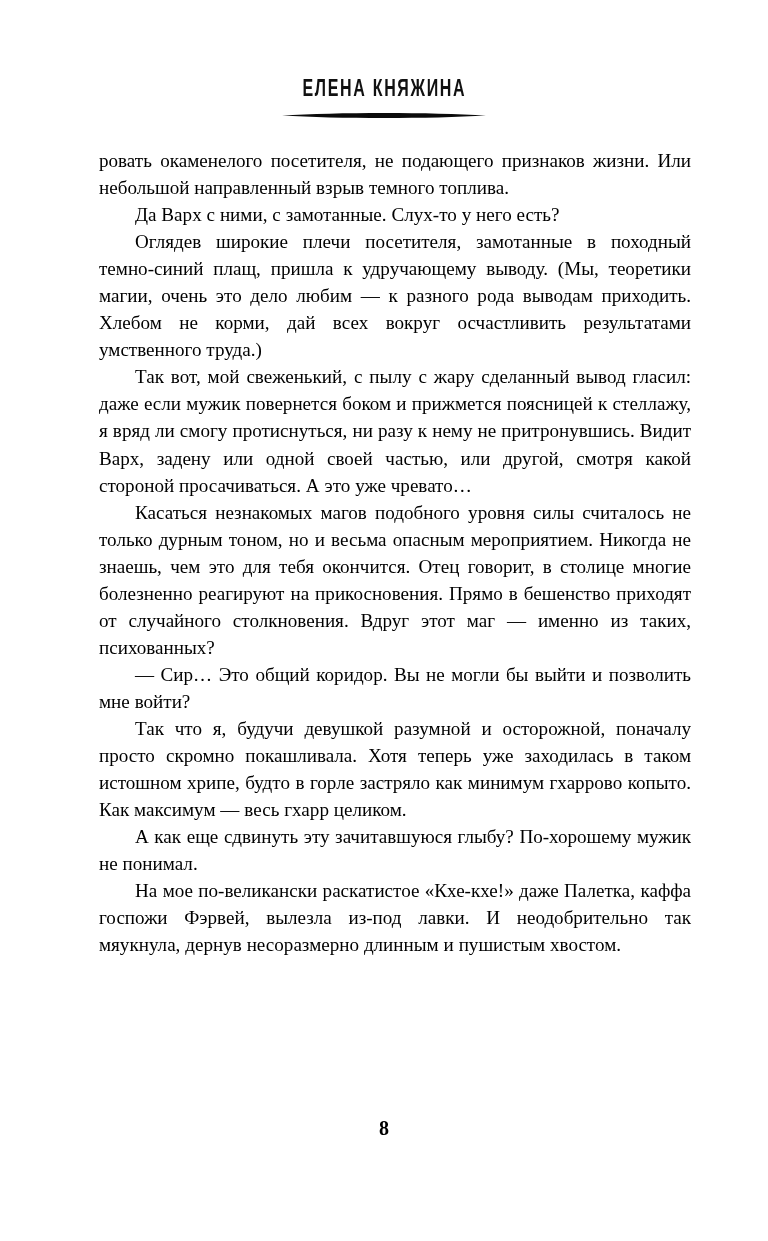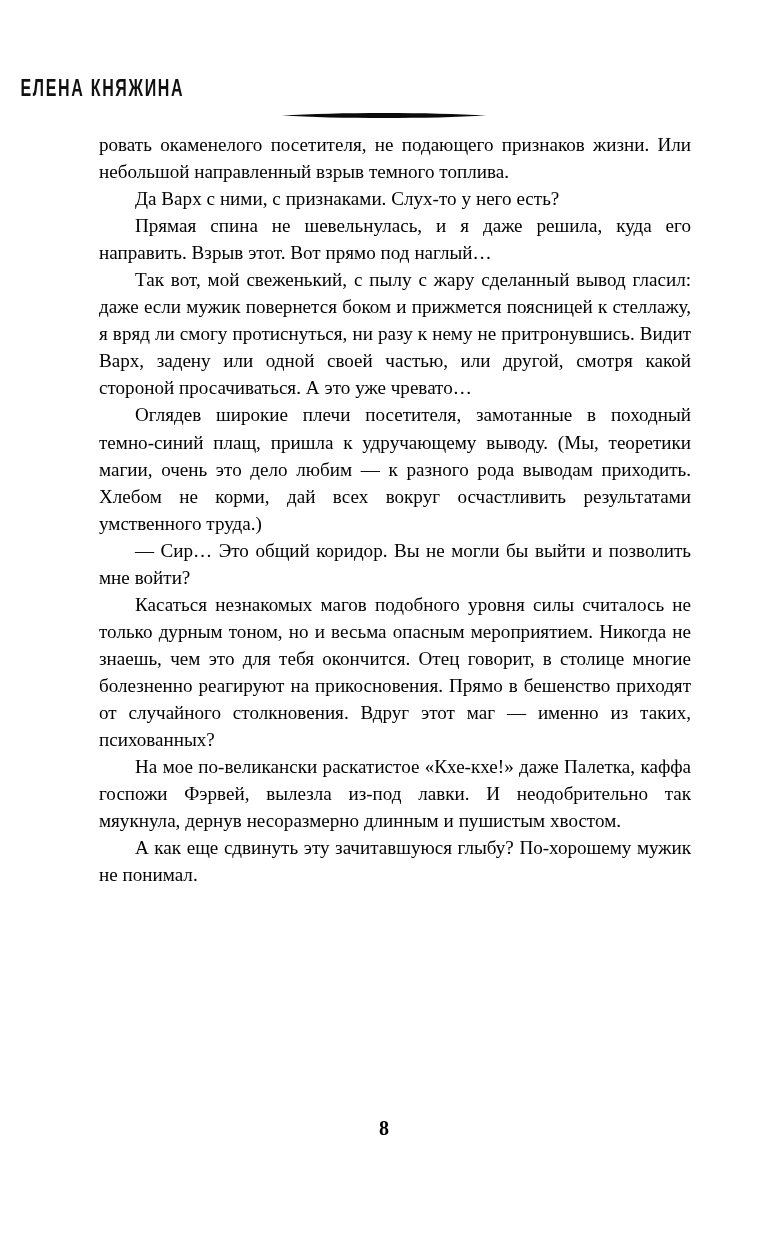--- a/index.html
+++ b/index.html
@@ -25,20 +25,21 @@
     height: 1241px;
     background: #ffffff;
   }
 
   
   .running-head {
     position: absolute;
     top: 76px;
     left: 0;
     width: 768px;
+    text-align: center;
   }
   .running-head-title {
     display: inline-block;
     font-family: "Liberation Sans", "DejaVu Sans", sans-serif;
     font-weight: 700;
     font-size: 20px;
     line-height: 24px;
     letter-spacing: 2.1px;
     color: #111111;
     transform: scaleX(0.80) scaleY(1.18);
@@ -53,21 +54,21 @@
     transform: translateX(-50%);
     width: 204px;
     height: 7px;
     pointer-events: none;
   }
   .head-rule svg { display: block; width: 204px; height: 7px; }
 
   
   .textblock {
     position: absolute;
-    top: 131px;
+    top: 147px;
     left: 99px;
     width: 592px;
   }
 
   .para {
     margin: 0;
     font-size: 19.1px;
     line-height: 27.05px;
     text-align: justify;
     text-justify: inter-word;
@@ -105,28 +106,28 @@
 
   <div class="head-rule">
     <svg viewBox="0 0 204 7" xmlns="http://www.w3.org/2000/svg" aria-hidden="true">
       <path d="M0 3.5 C 55 0.15, 149 0.15, 204 3.5 C 149 6.85, 55 6.85, 0 3.5 Z" fill="#0b0b0b"></path>
     </svg>
   </div>
 
   <div class="textblock">
 
     <p class="para no-indent last-line-left">ровать окаменелого посетителя, не подающего признаков жизни. Или небольшой направленный взрыв темного топлива.</p>
-    <p class="para last-line-left">Да Варх с ними, с признаками. Слух-то у него есть?</p>
-    <p class="para last-line-left">Прямая спина не шевельнулась, и я даже решила, куда его направить. Взрыв этот. Вот прямо под наглый…</p>
+    <p class="para last-line-left">Да Варх с ними, с замотанные. Слух-то у него есть?</p>
+    <p class="para last-line-left">Оглядев широкие плечи посетителя, замотанные в походный темно-синий плащ, пришла к удручающему выводу. (Мы, теоретики магии, очень это дело любим — к разного рода выводам приходить. Хлебом не корми, дай всех вокруг осчастливить результатами умственного труда.)</p>
     <p class="para last-line-left">Так вот, мой свеженький, с пылу с жару сделанный вывод гласил: даже если мужик повернется боком и прижмется поясницей к стеллажу, я вряд ли смогу протиснуться, ни разу к нему не притронувшись. Видит Варх, задену или одной своей частью, или другой, смотря какой стороной просачиваться. А это уже чревато…</p>
-    <p class="para last-line-left">Оглядев широкие плечи посетителя, замотанные в походный темно-синий плащ, пришла к удручающему выводу. (Мы, теоретики магии, очень это дело любим — к разного рода выводам приходить. Хлебом не корми, дай всех вокруг осчастливить результатами умственного труда.)</p>
+    <p class="para last-line-left">Касаться незнакомых магов подобного уровня силы считалось не только дурным тоном, но и весьма опасным мероприятием. Никогда не знаешь, чем это для тебя окончится. Отец говорит, в столице многие болезненно реагируют на прикосновения. Прямо в бешенство приходят от случайного столкновения. Вдруг этот маг — именно из таких, психованных?</p>
     <p class="para last-line-left">— Сир… Это общий коридор. Вы не могли бы выйти и позволить мне войти?</p>
-    <p class="para last-line-left">Касаться незнакомых магов подобного уровня силы считалось не только дурным тоном, но и весьма опасным мероприятием. Никогда не знаешь, чем это для тебя окончится. Отец говорит, в столице многие болезненно реагируют на прикосновения. Прямо в бешенство приходят от случайного столкновения. Вдруг этот маг — именно из таких, психованных?</p>
+    <p class="para last-line-left">Так что я, будучи девушкой разумной и осторожной, поначалу просто скромно покашливала. Хотя теперь уже заходилась в таком истошном хрипе, будто в горле застряло как минимум гхаррово копыто. Как максимум — весь гхарр целиком.</p>
+    <p class="para last-line-left">А как еще сдвинуть эту зачитавшуюся глыбу? По-хорошему мужик не понимал.</p>
     <p class="para last-line-left">На мое по-великански раскатистое «Кхе-кхе!» даже Палетка, каффа госпожи Фэрвей, вылезла из-под лавки. И неодобрительно так мяукнула, дернув несоразмерно длинным и пушистым хвостом.</p>
-    <p class="para last-line-left">А как еще сдвинуть эту зачитавшуюся глыбу? По-хорошему мужик не понимал.</p>
 
   </div>
 
   <div class="folio">
     <span class="folio-number">8</span>
   </div>
 
 </div>
 
 </body></html>

